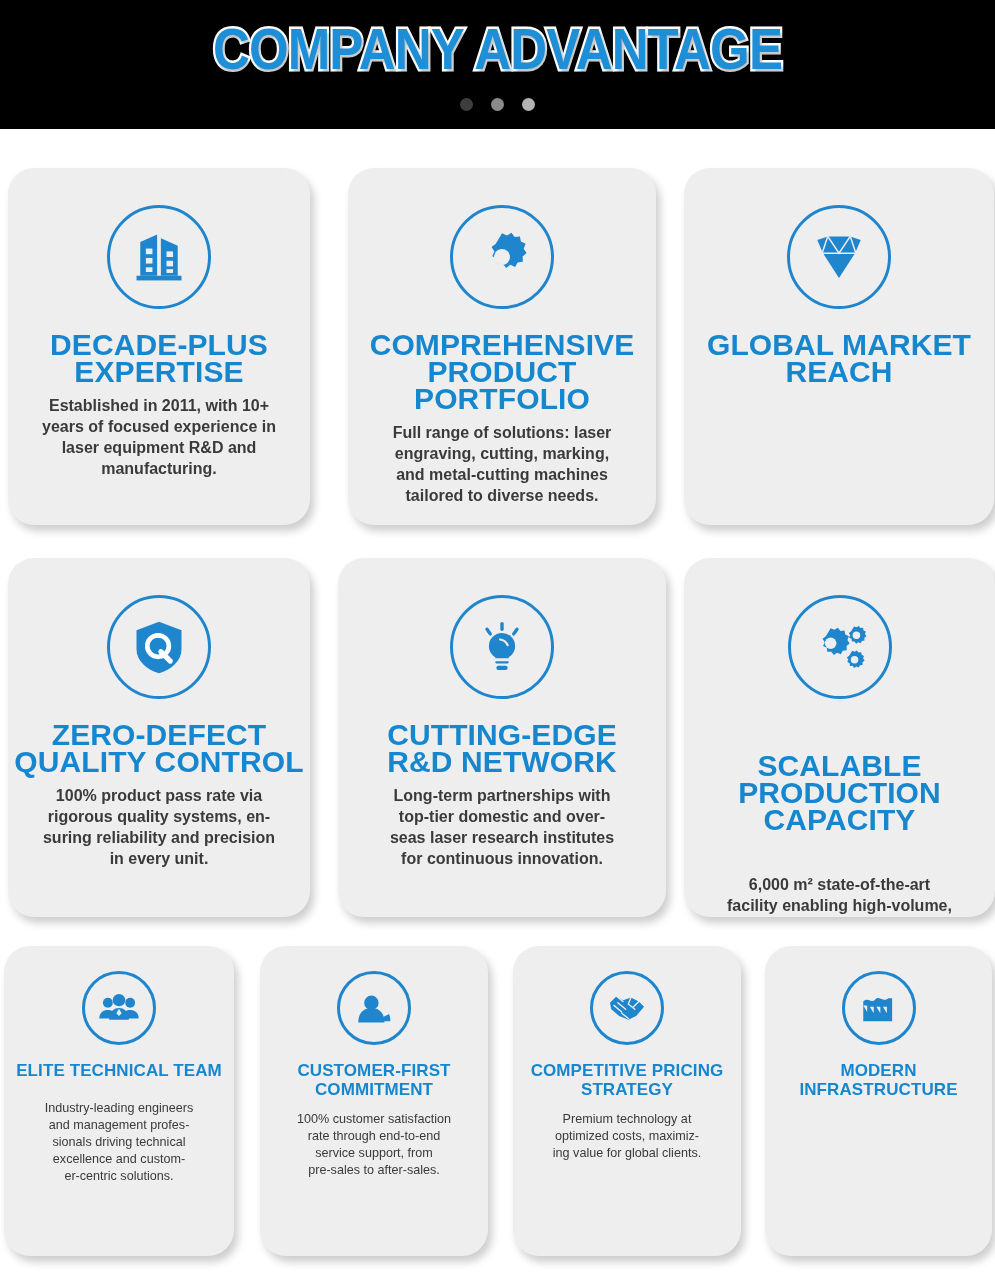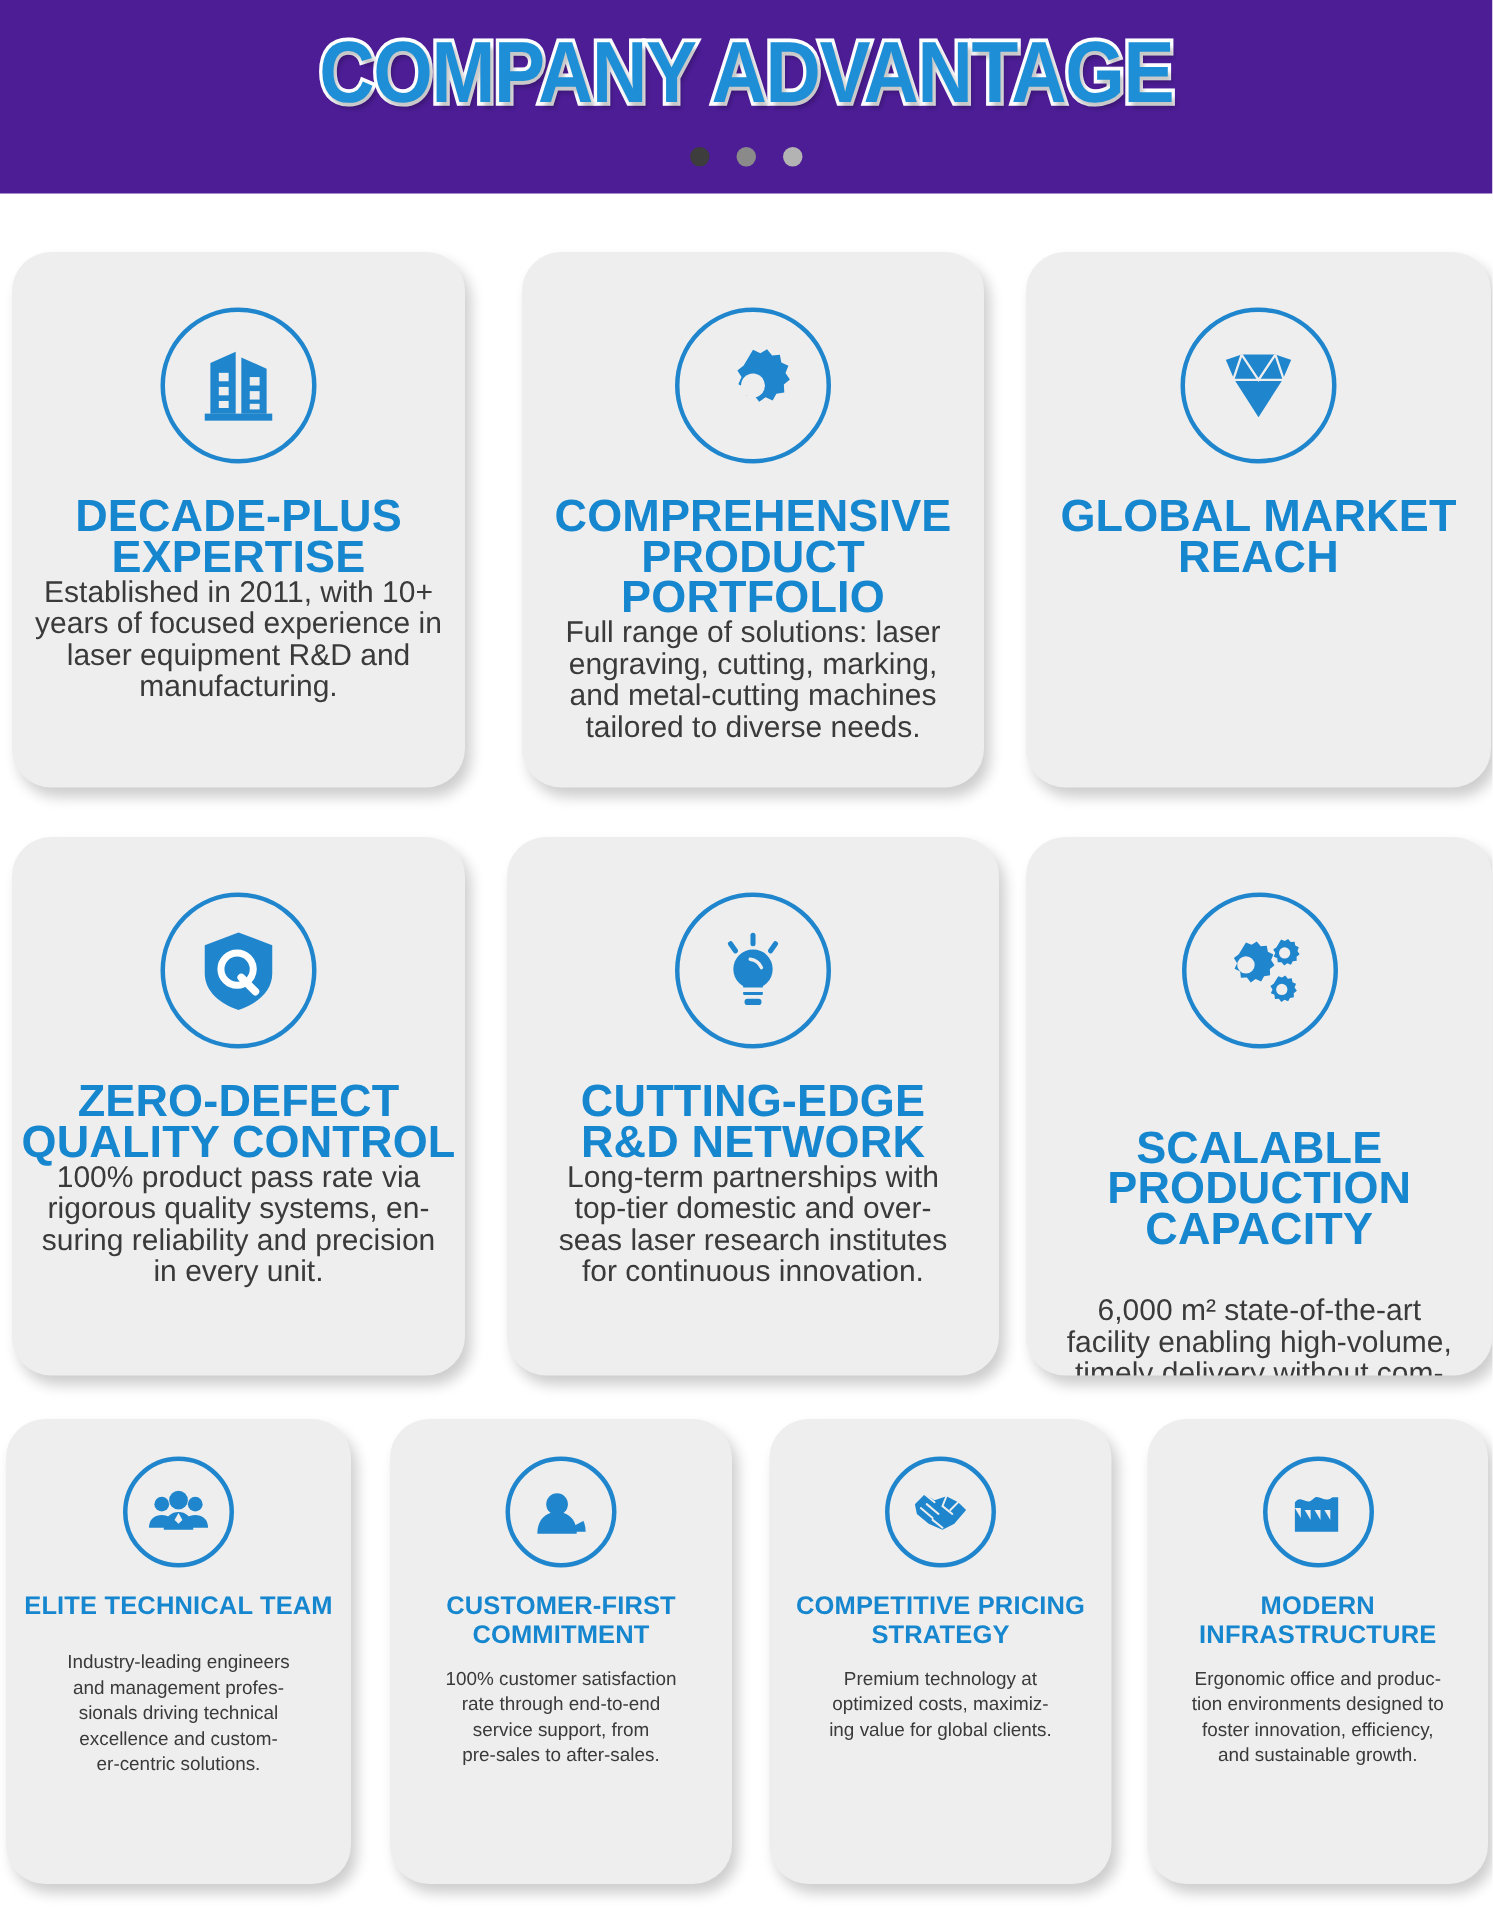--- a/index.html
+++ b/index.html
@@ -10,21 +10,21 @@
     background: #ffffff;
     font-family: "Liberation Sans", sans-serif;
     overflow: hidden;
   }
 
   
   .header {
     position: relative;
     width: 995px;
     height: 129px;
-    background: #4c1d95;
+    background: #000000;
     overflow: hidden;
   }
 
   .header-title {
     position: absolute;
     left: 0;
     right: 0;
     top: 18px;
     text-align: center;
     font-family: "Liberation Sans Narrow", "Liberation Sans", sans-serif;
@@ -122,23 +122,25 @@
     margin-top: 16px;
     padding: 0 6px;
   }
 
   .card-desc {
     color: #3a3a3a;
     text-align: center;
     white-space: pre-line;
   }
   .r1 .card-desc, .r2 .card-desc {
-    font-size: 20px;
+    font-size: 16px;
     line-height: 21px;
+    margin-top: 10px;
     padding: 0 14px;
+    font-weight: bold;
   }
   .r3 .card-desc {
     font-size: 12.6px;
     line-height: 17px;
     margin-top: 12px;
     padding: 0 14px;
   }
   .r3c1 .card-desc { margin-top: 20px; }
 </style>
 </head>
@@ -339,19 +341,15 @@
         <path d="M8 22 C14 14 20 26 26 19 C32 12 38 24 46 17 L52 17 L52 52 L8 52 Z"></path>
         <path d="M8 28 L14 38 L14 28 Z" fill="#eeeeee"></path>
         <path d="M18 30 L24 40 L24 30 Z" fill="#eeeeee"></path>
         <path d="M28 30 L34 40 L34 30 Z" fill="#eeeeee"></path>
         <path d="M38 30 L44 40 L44 30 Z" fill="#eeeeee"></path>
         <path d="M8 20 C14 12 20 24 26 17 C32 10 38 22 46 15" stroke="#eeeeee" stroke-width="3" fill="none" stroke-linecap="round"></path>
       </svg>
     </div>
     <div class="card-title">MODERN
 INFRASTRUCTURE</div>
-    <div class="card-desc">Ergonomic office and produc-
-tion environments designed to
-foster innovation, efficiency,
-and sustainable growth.</div>
   </div>
 
 </div>
 
 </body></html>

